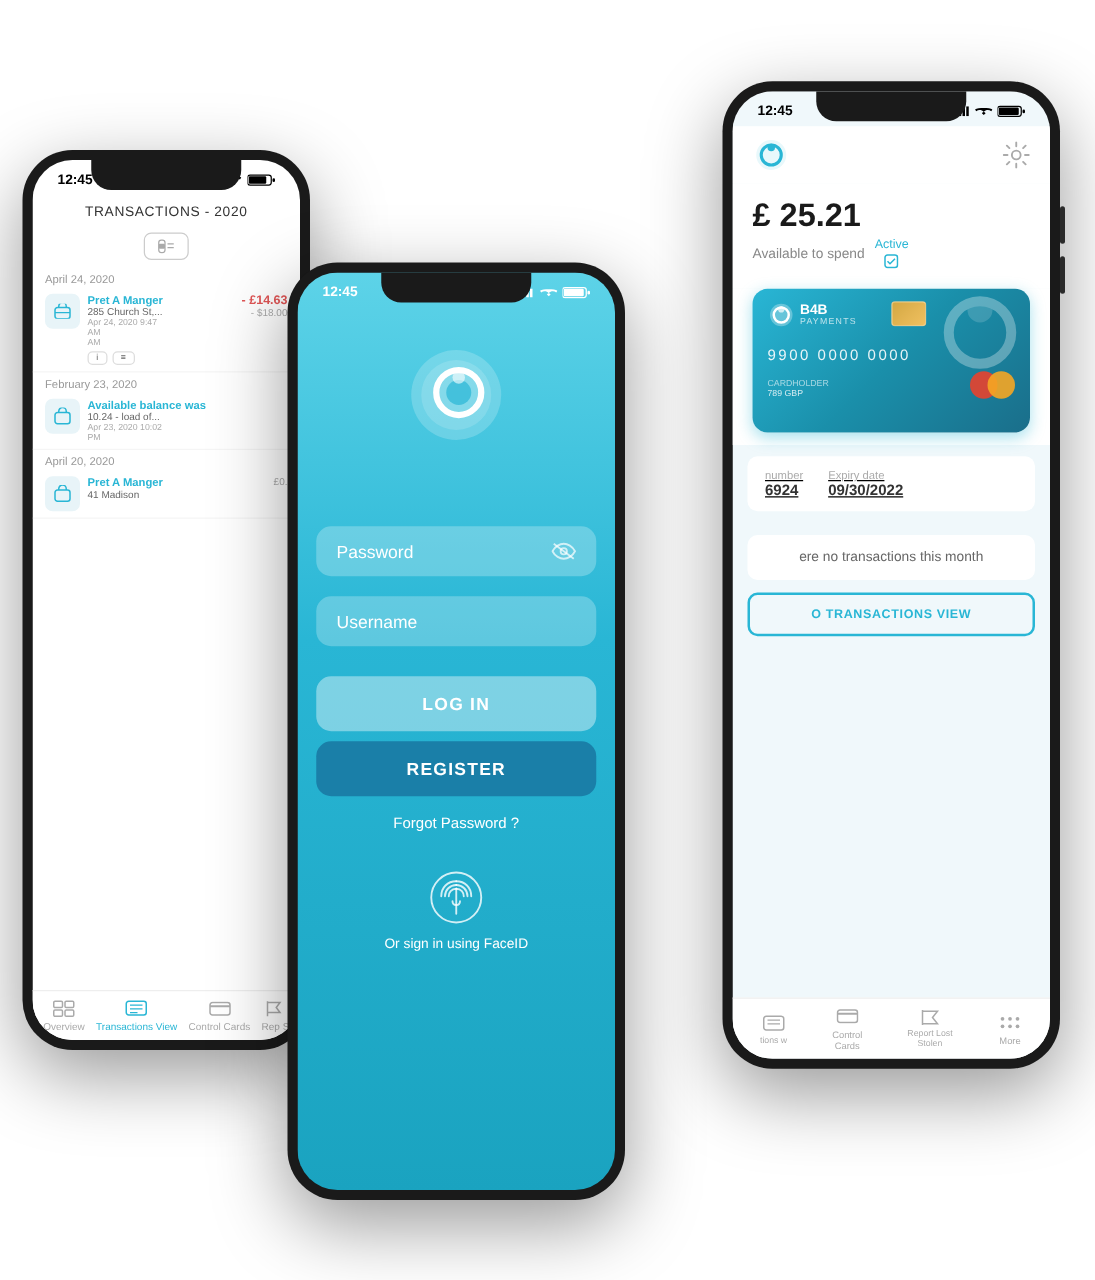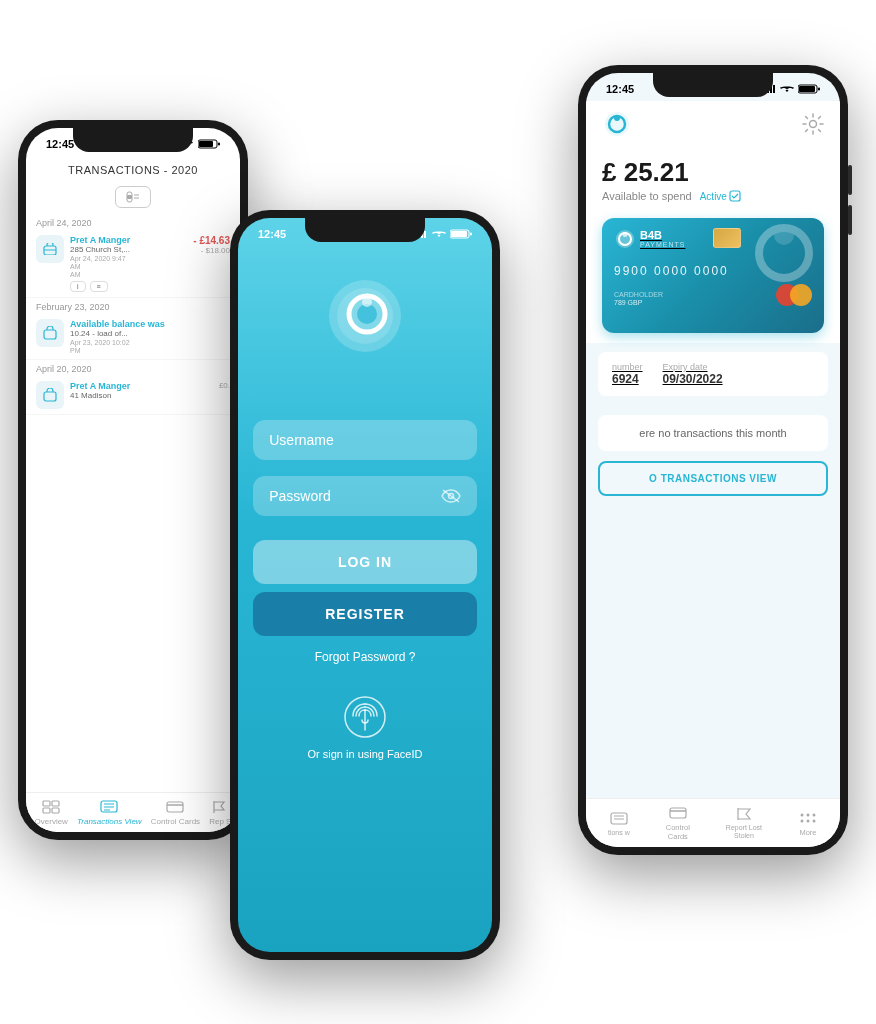--- a/index.html
+++ b/index.html
@@ -247,21 +247,21 @@
     }
 
     .nav-item {
       display: flex;
       flex-direction: column;
       align-items: center;
       gap: 2px;
       font-size: 8px;
       color: #aaa;
     }
-    .nav-item.active { color: #29b6d5; font-style: italic; }
+    .nav-item.active { color: #29b6d5; }
 
     .nav-icon {
       width: 20px;
       height: 16px;
       display: flex;
       align-items: center;
       justify-content: center;
     }
 
     
@@ -378,20 +378,21 @@
       font-size: 11px;
       color: #888;
     }
 
     .active-badge {
       font-size: 10px;
       color: #29b6d5;
       display: flex;
       align-items: center;
       gap: 2px;
+      flex-direction: column;
     }
 
     .card-section {
       padding: 0 16px 10px;
       background: #fff;
     }
 
     .bank-card {
       width: 100%;
       height: 115px;
@@ -400,21 +401,20 @@
       padding: 10px 12px;
       position: relative;
       overflow: hidden;
       box-shadow: 0 4px 12px rgba(41,182,213,0.4);
     }
 
     .card-logo {
       display: flex;
       align-items: center;
       gap: 4px;
-      text-decoration: underline;
     }
 
     .card-number {
       font-size: 12px;
       color: rgba(255,255,255,0.9);
       letter-spacing: 2px;
       margin-top: 8px;
     }
 
     .card-bottom {
@@ -711,29 +711,29 @@
             <circle cx="40" cy="40" r="28" fill="rgba(255,255,255,0.15)"></circle>
 
             <circle cx="42" cy="38" r="18" fill="none" stroke="#fff" stroke-width="5"></circle>
             <circle cx="42" cy="38" r="10" fill="rgba(41,182,213,0.7)"></circle>
             <circle cx="42" cy="26" r="5" fill="rgba(255,255,255,0.6)"></circle>
           </svg>
         </div>
 
         <div class="login-form">
           <div class="login-input-group">
-            <span class="login-input-label">Username</span>
-          </div>
-          <div class="login-input-group">
             <span class="login-input-label">Password</span>
             <svg width="20" height="16" viewBox="0 0 20 16">
                 <path d="M1 8C3 4 7 2 10 2s7 2 9 6c-2 4-6 6-9 6S3 12 1 8z" fill="none" stroke="rgba(255,255,255,0.7)" stroke-width="1.5"></path>
                 <circle cx="10" cy="8" r="2.5" fill="none" stroke="rgba(255,255,255,0.7)" stroke-width="1.5"></circle>
                 <line x1="2" y1="2" x2="18" y2="14" stroke="rgba(255,255,255,0.7)" stroke-width="1.5"></line>
               </svg>
+          </div>
+          <div class="login-input-group">
+            <span class="login-input-label">Username</span>
           </div>
         </div>
 
         <button class="login-btn btn-login" style="margin-top:24px;">LOG IN</button>
         <button class="login-btn btn-register">REGISTER</button>
 
         <span class="forgot-pw">Forgot Password ?</span>
 
         <div class="face-id-section">
           <svg width="46" height="46" viewBox="0 0 46 46">

